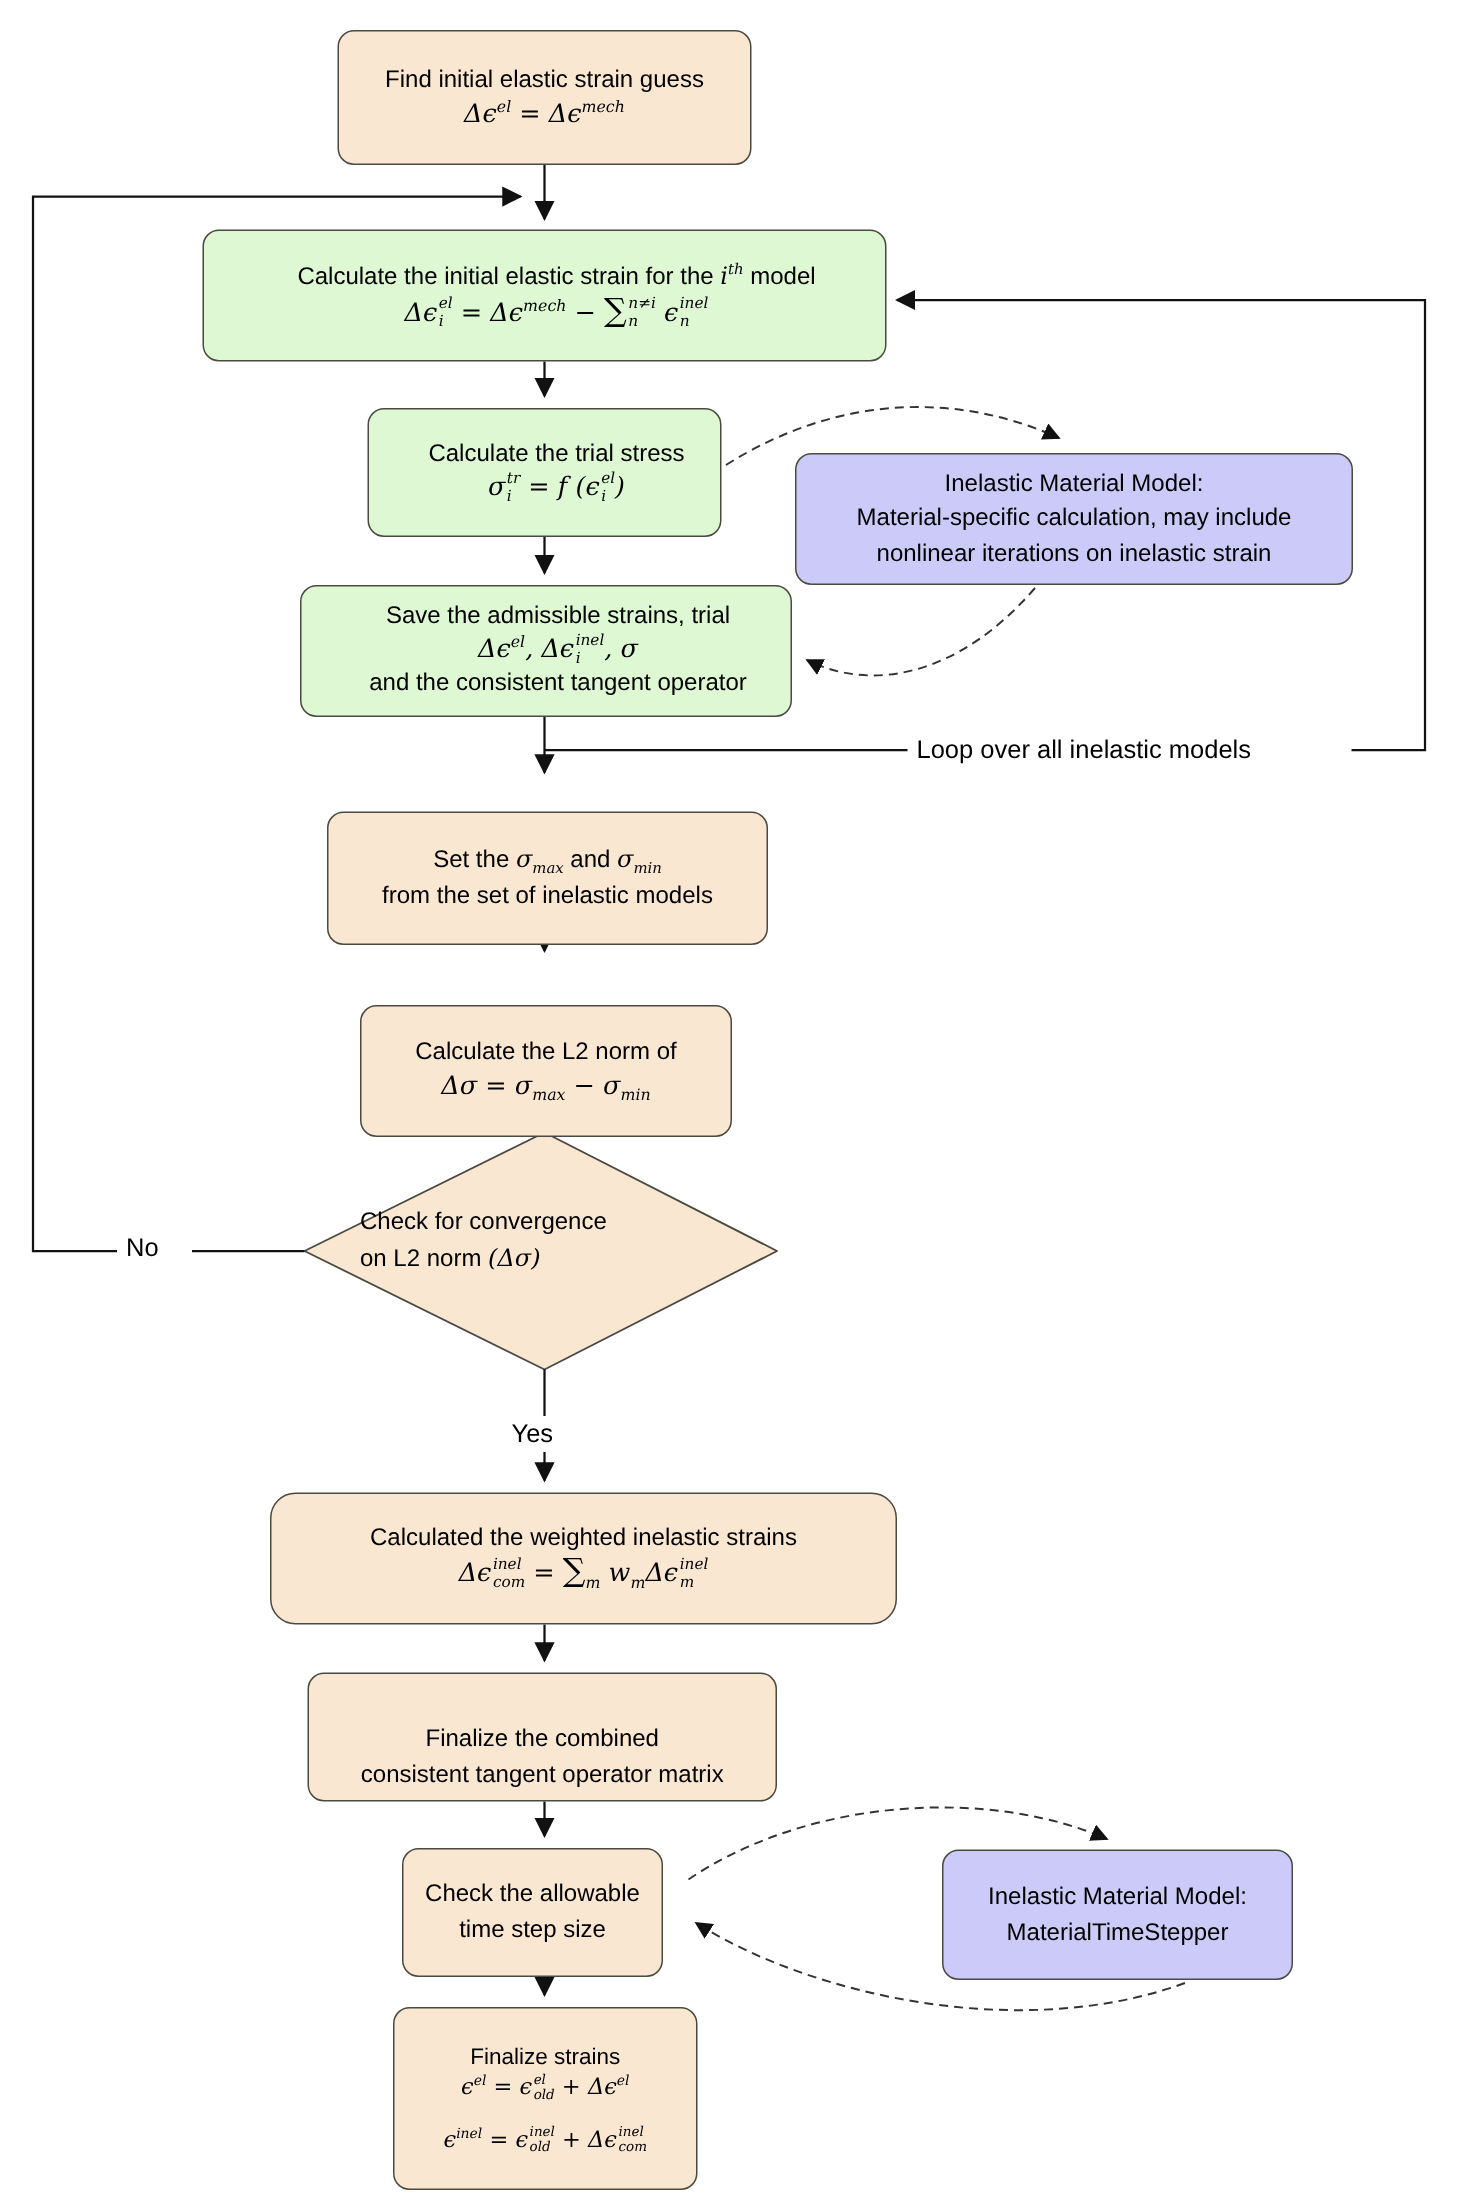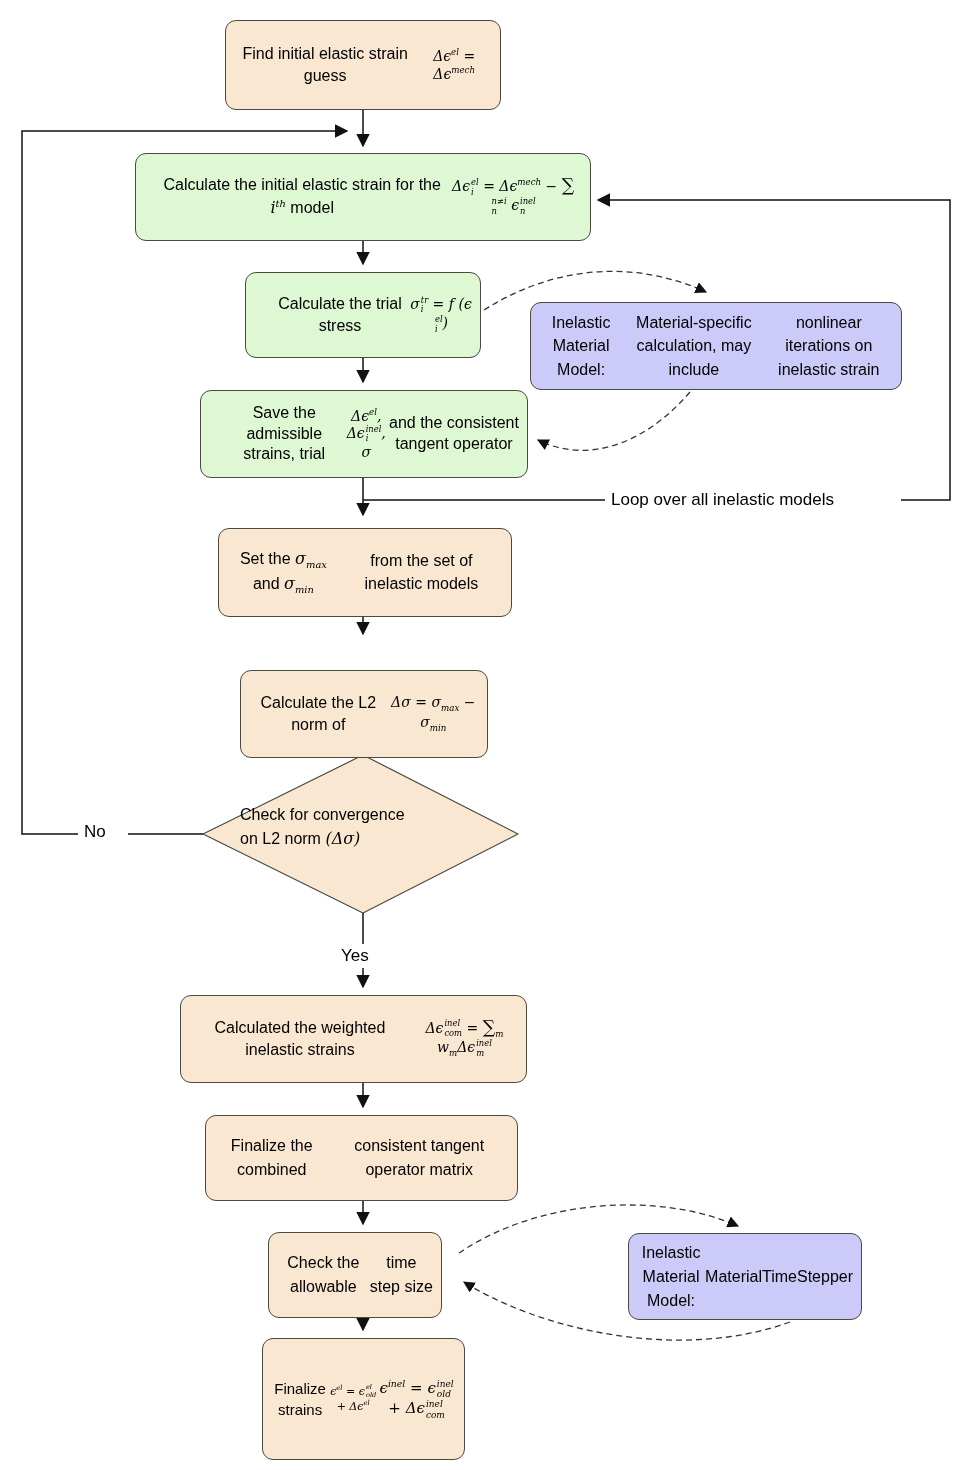--- a/index.html
+++ b/index.html
@@ -9,27 +9,27 @@
     --border:#4A4A40;
     --arrow:#111111;
   }
   html,body{margin:0;padding:0;background:#ffffff;}
   body{font-family:"Liberation Sans",sans-serif;color:#000;}
   #canvas{position:relative;width:973px;height:1470px;background:#fff;overflow:hidden;}
   #wires{position:absolute;left:0;top:0;width:973px;height:1470px;pointer-events:none;}
   .node{
     position:absolute;box-sizing:border-box;
     border:1.2px solid var(--border);border-radius:11px;
-    display:flex;justify-content:center;align-items:center;
+    display:flex;flex-direction:column;justify-content:center;align-items:center;
     text-align:center;padding:4px 8px;font-size:16px;line-height:1.4;
   }
   .process{background:var(--process-fill);}
   .inner-step{background:var(--inner-step-fill);padding-left:24px;}
   .material-model{background:var(--material-model-fill);text-align:center;}
-  .formula{font-size:14px;line-height:1.25;}
+  .formula{font-size:17px;line-height:1.25;}
   .mi{font-family:"DejaVu Serif",serif;font-style:italic;}
   .rm{font-family:"Liberation Sans",sans-serif;font-style:normal;}
   .big{font-size:1.25em;font-style:normal;line-height:1;}
   sup,sub{font-family:"DejaVu Serif",serif;font-style:italic;font-size:0.62em;}
   .supsub{
     display:inline-flex;flex-direction:column;align-items:flex-start;
     vertical-align:middle;font-size:0.6em;line-height:1.15;
     font-family:"DejaVu Serif",serif;font-style:italic;margin-left:1px;
   }
   .edge-label{
@@ -117,36 +117,36 @@
 
   <div class="node inner-step" style="left:200px;top:390px;width:328px;height:88px;line-height:1.3;">
     <div>Save the admissible strains, trial</div>
     <div class="formula"><span class="mi">Δϵ</span><sup>el</sup><span class="mi">, </span><span class="mi">Δϵ</span><span class="supsub">
           <span>inel</span>
           <span>i</span>
         </span><span class="mi">, </span><span class="mi">σ</span></div>
     <div>and the consistent tangent operator</div>
   </div>
 
-  <div class="node process" style="left:218px;top:528px;width:294px;height:89px;">
+  <div class="node process" style="left:218px;top:541px;width:294px;height:89px;">
     <div><span class="rm">Set the </span><span class="mi">σ</span><sub>max</sub><span class="rm"> and </span><span class="mi">σ</span><sub>min</sub></div>
     <div>from the set of inelastic models</div>
   </div>
 
   <div class="node process" style="left:240px;top:670px;width:248px;height:88px;">
     <div>Calculate the L2 norm of</div>
     <div class="formula"><span class="mi">Δσ</span><span class="mi"> = </span><span class="mi">σ</span><sub>max</sub><span class="mi"> − </span><span class="mi">σ</span><sub>min</sub></div>
   </div>
 
   <div class="diamond-text">
     <div>Check for convergence</div>
     <div><span class="rm">on L2 norm </span><span class="mi">(Δσ)</span></div>
   </div>
 
-  <div class="node process" style="left:180px;top:995px;width:347px;height:88px;">
+  <div class="node process" style="left:180px;top:995px;width:418px;height:88px;border-radius:17px;">
     <div>Calculated the weighted inelastic strains</div>
     <div class="formula"><span class="mi">Δϵ</span><span class="supsub">
           <span>inel</span>
           <span>com</span>
         </span><span class="mi"> = </span><span class="mi big">∑</span><sub>m</sub><span class="mi"> w</span><sub>m</sub><span class="mi">Δϵ</span><span class="supsub">
           <span>inel</span>
           <span>m</span>
         </span></div>
   </div>
 
@@ -160,21 +160,21 @@
     <div>time step size</div>
   </div>
 
   <div class="node material-model" style="left:628px;top:1233px;width:234px;height:87px;line-height:1.5;">
     <div>Inelastic Material Model:</div>
     <div>MaterialTimeStepper</div>
   </div>
 
   <div class="node process" style="left:262px;top:1338px;width:203px;height:122px;font-size:15px;">
     <div>Finalize strains</div>
-    <div class="formula" style="font-size:11px;"><span class="mi">ϵ</span><sup>el</sup><span class="mi"> = </span><span class="mi">ϵ</span><span class="supsub">
+    <div class="formula" style="font-size:15px;"><span class="mi">ϵ</span><sup>el</sup><span class="mi"> = </span><span class="mi">ϵ</span><span class="supsub">
           <span>el</span>
           <span>old</span>
         </span><span class="mi"> + </span><span class="mi">Δϵ</span><sup>el</sup></div>
     <div class="gap"></div>
     <div class="formula" style="font-size:15px;"><span class="mi">ϵ</span><sup>inel</sup><span class="mi"> = </span><span class="mi">ϵ</span><span class="supsub">
           <span>inel</span>
           <span>old</span>
         </span><span class="mi"> + </span><span class="mi">Δϵ</span><span class="supsub">
           <span>inel</span>
           <span>com</span>

